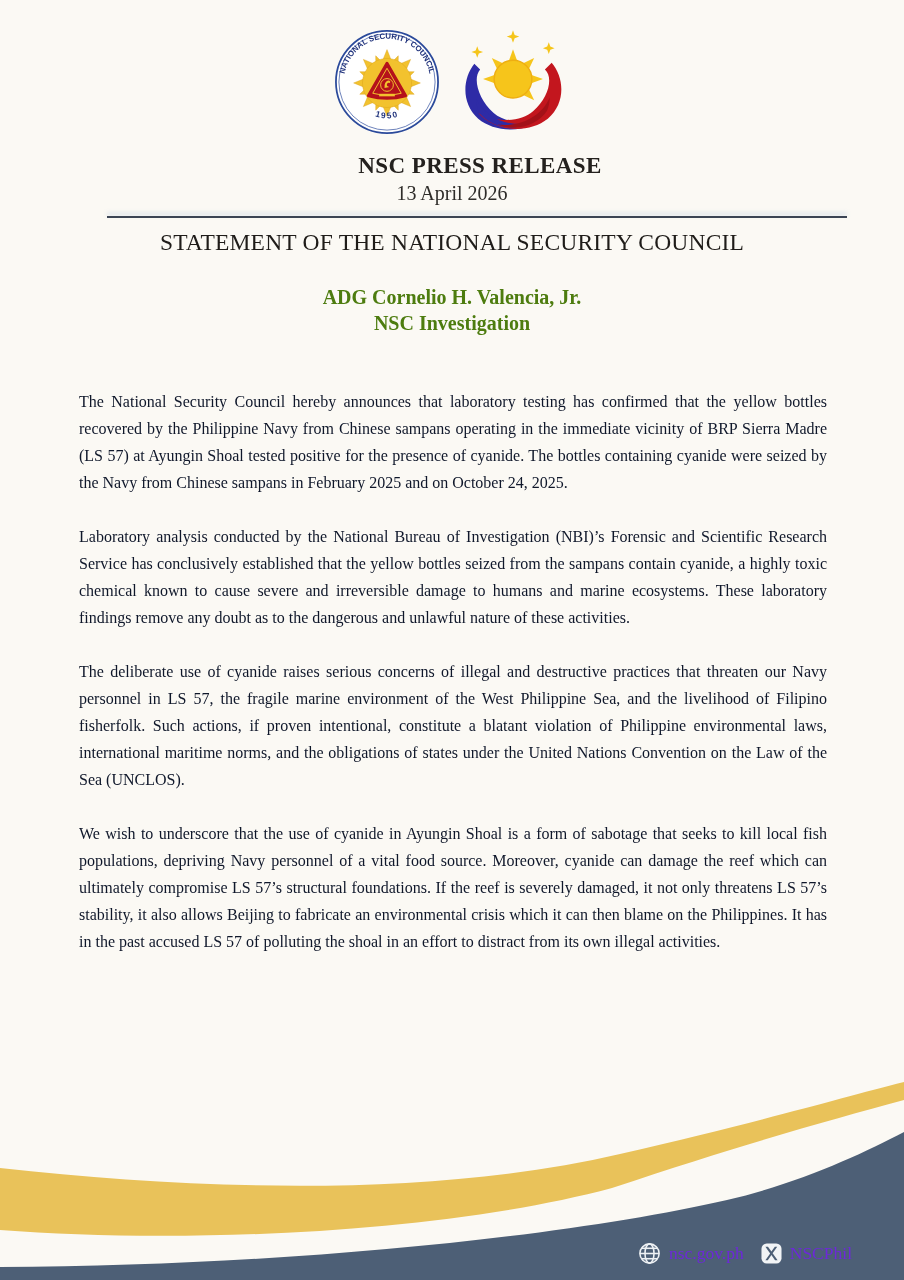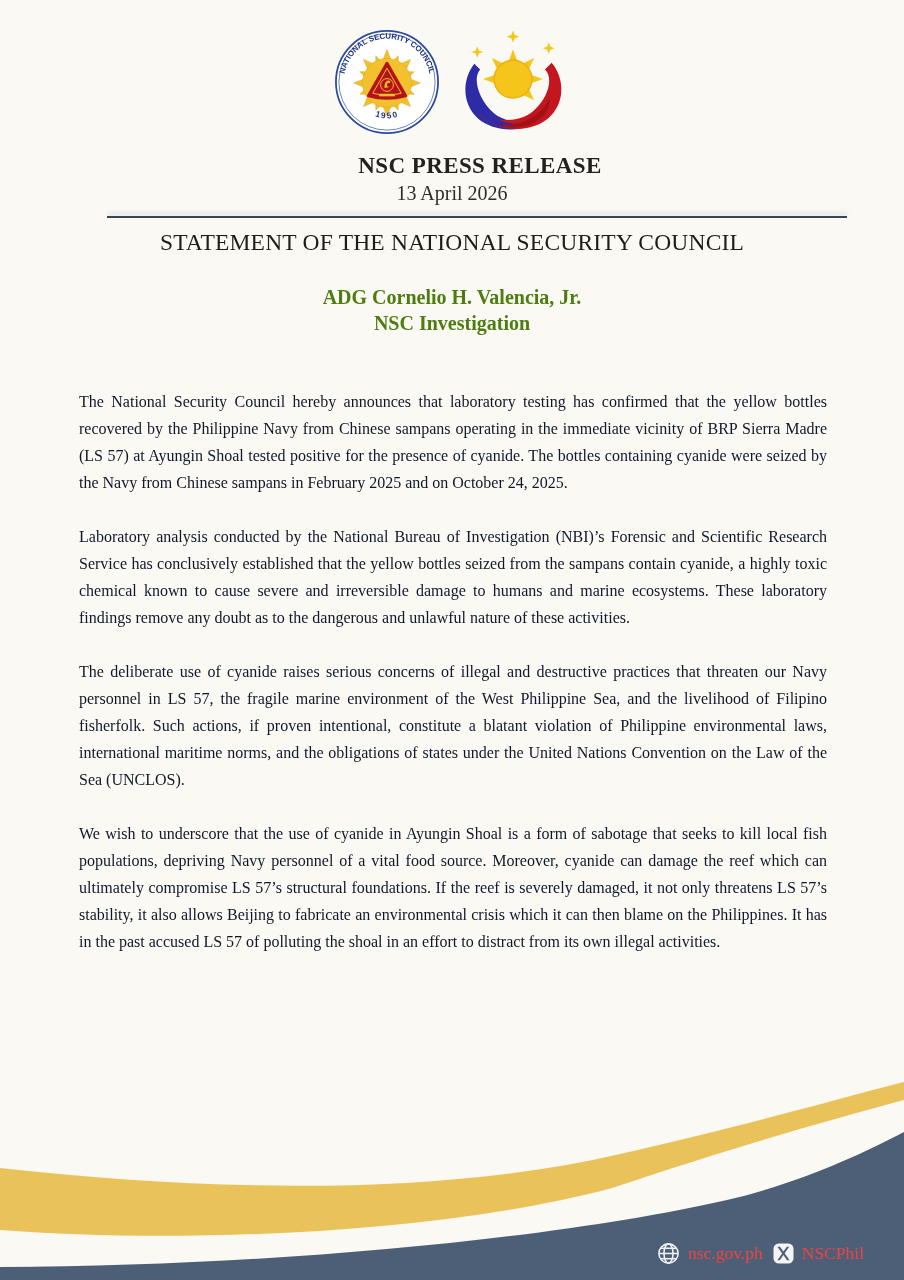--- a/index.html
+++ b/index.html
@@ -49,23 +49,23 @@
   .doc-body{
     position:absolute;top:360px;left:79px;width:748px;
     font-size:16px;line-height:27px;color:#0f172a;
     text-align:justify;
     margin-top:28px;
   }
   .doc-body p{margin:0 0 27px 0;}
   
   .wave{position:absolute;left:0;bottom:0;width:904px;height:200px;}
   .footer-links{
-    position:absolute;right:40px;bottom:15px;
-    display:flex;align-items:center;gap:10px;
-    color:#ef4444;font-size:17.5px;
+    position:absolute;right:52px;bottom:15px;
+    display:flex;align-items:center;gap:17px;
+    color:#6d28d9;font-size:17.5px;
   }
   .footer-links .grp{display:flex;align-items:center;gap:8px;}
   .ico{display:block;}
 </style>
 </head>
 <body>
 
 <div class="page">
 
   <div class="logo-row">

